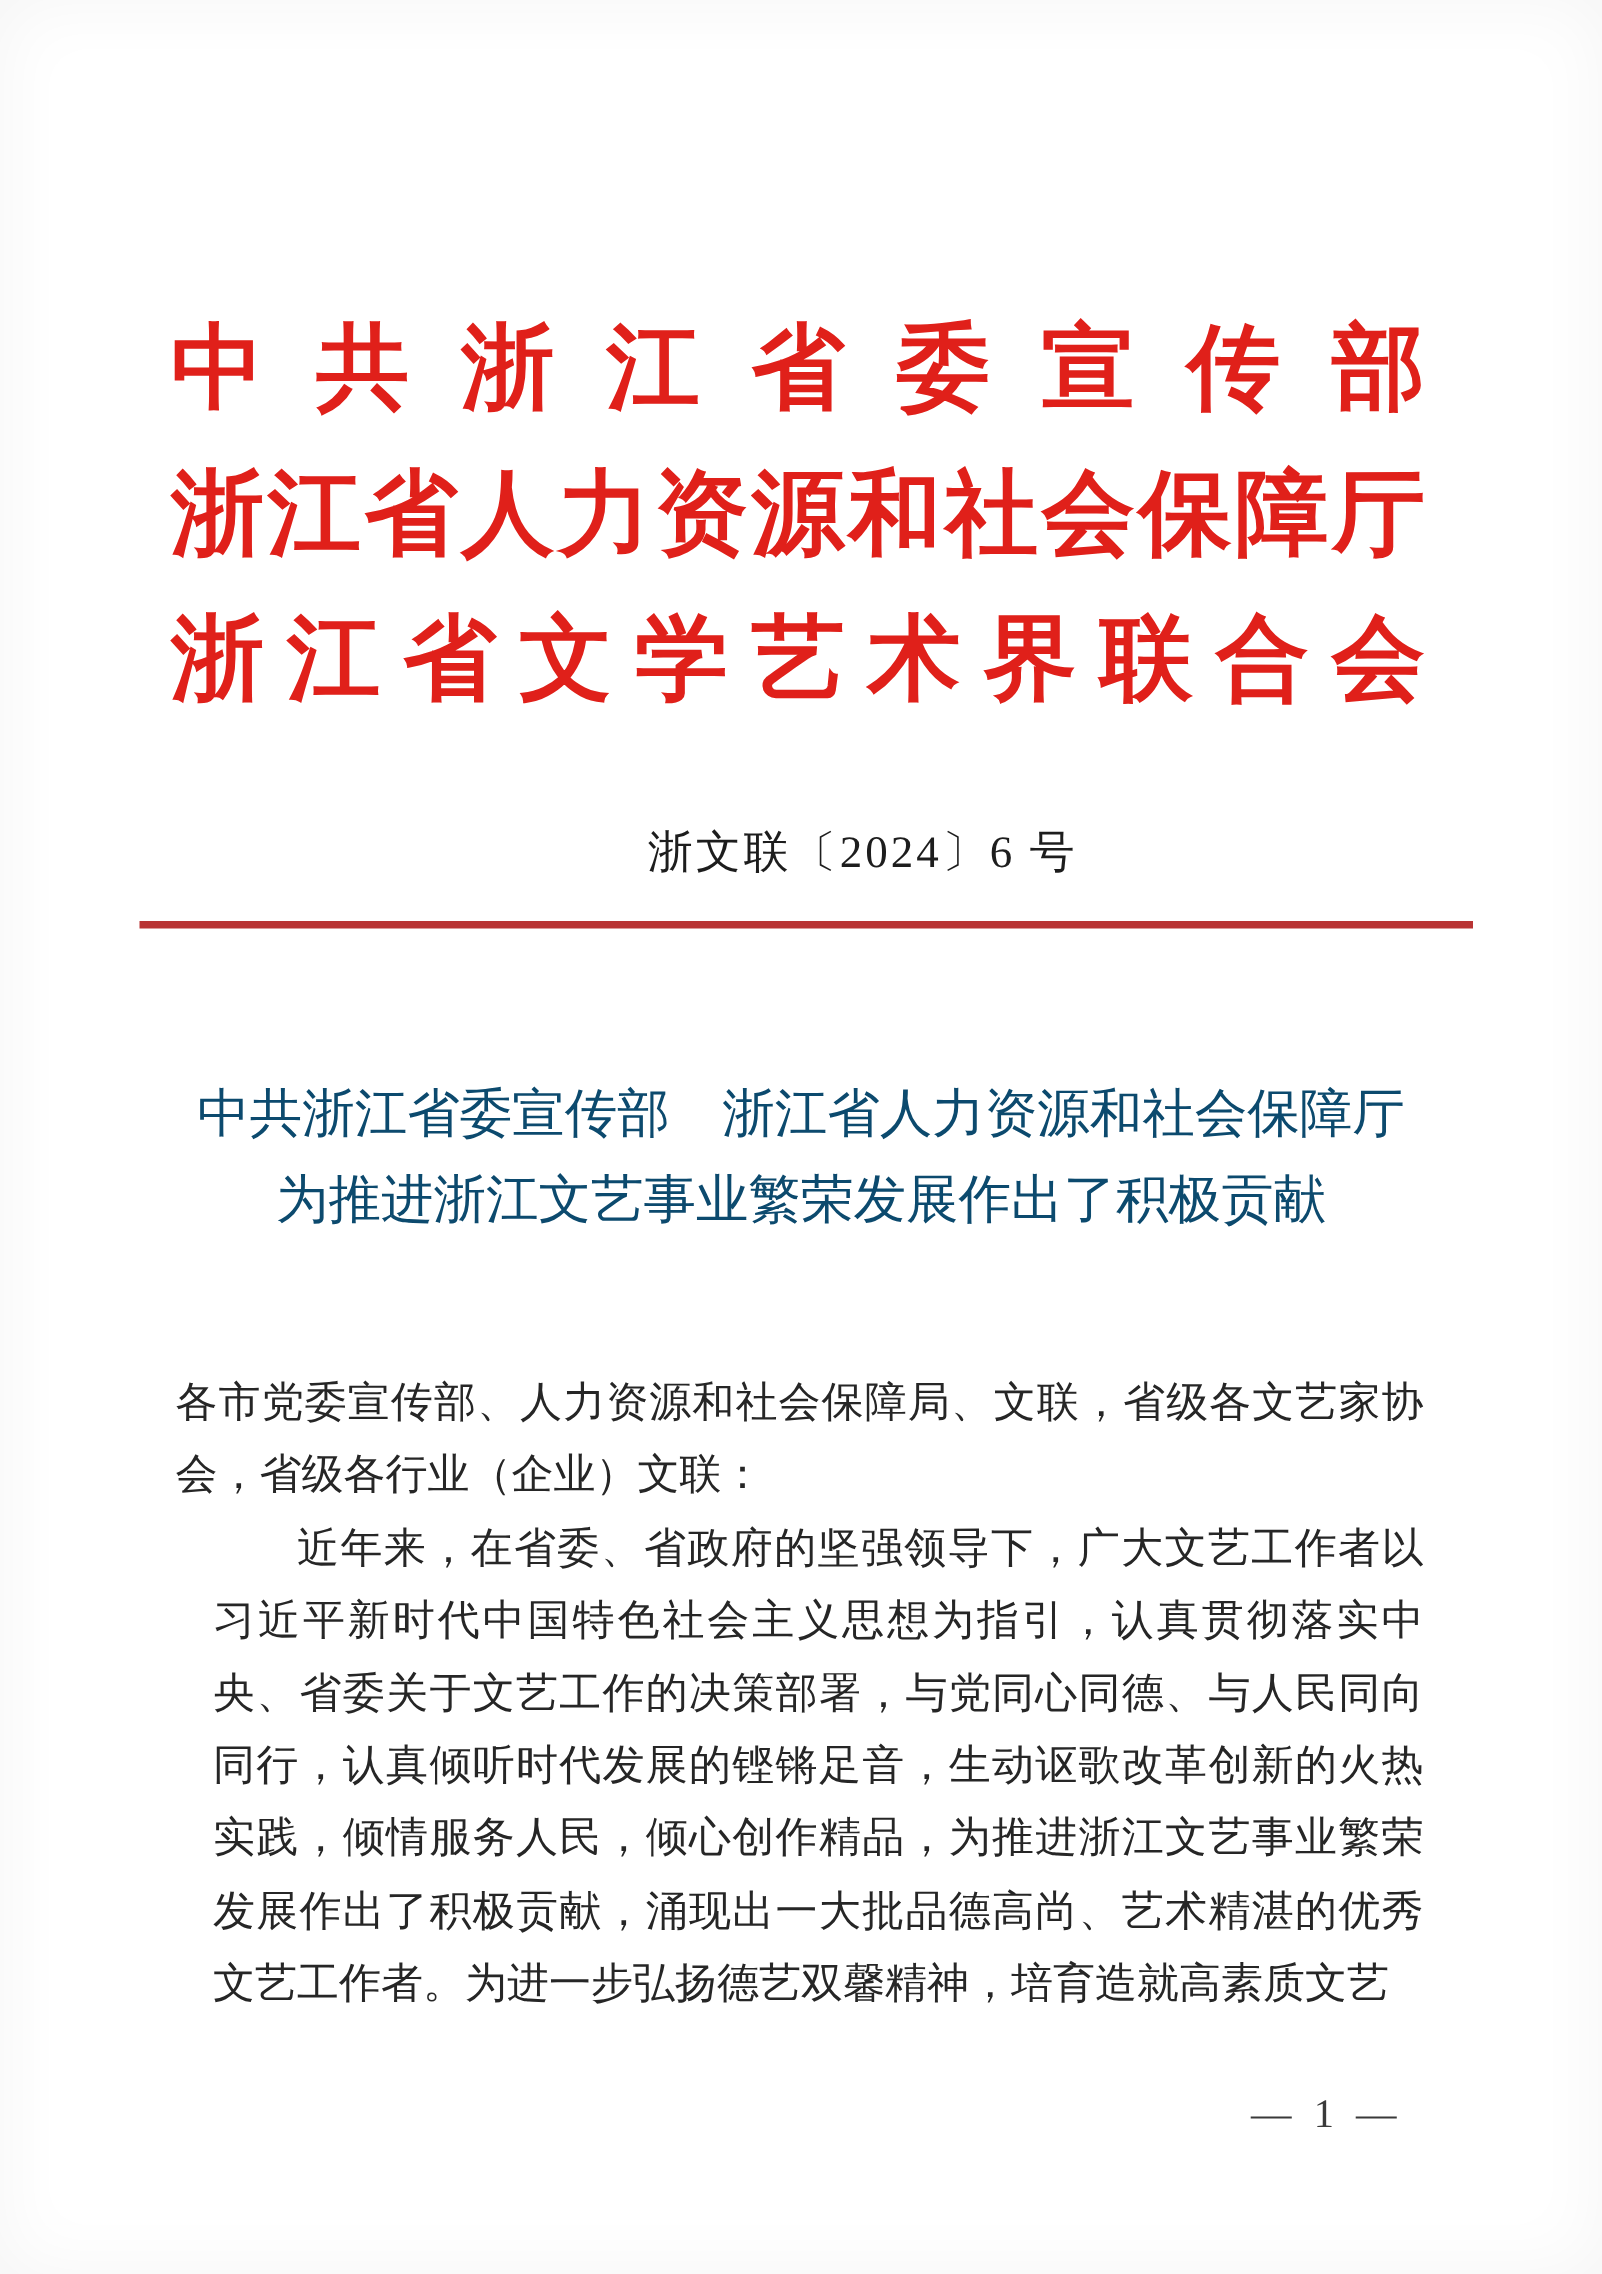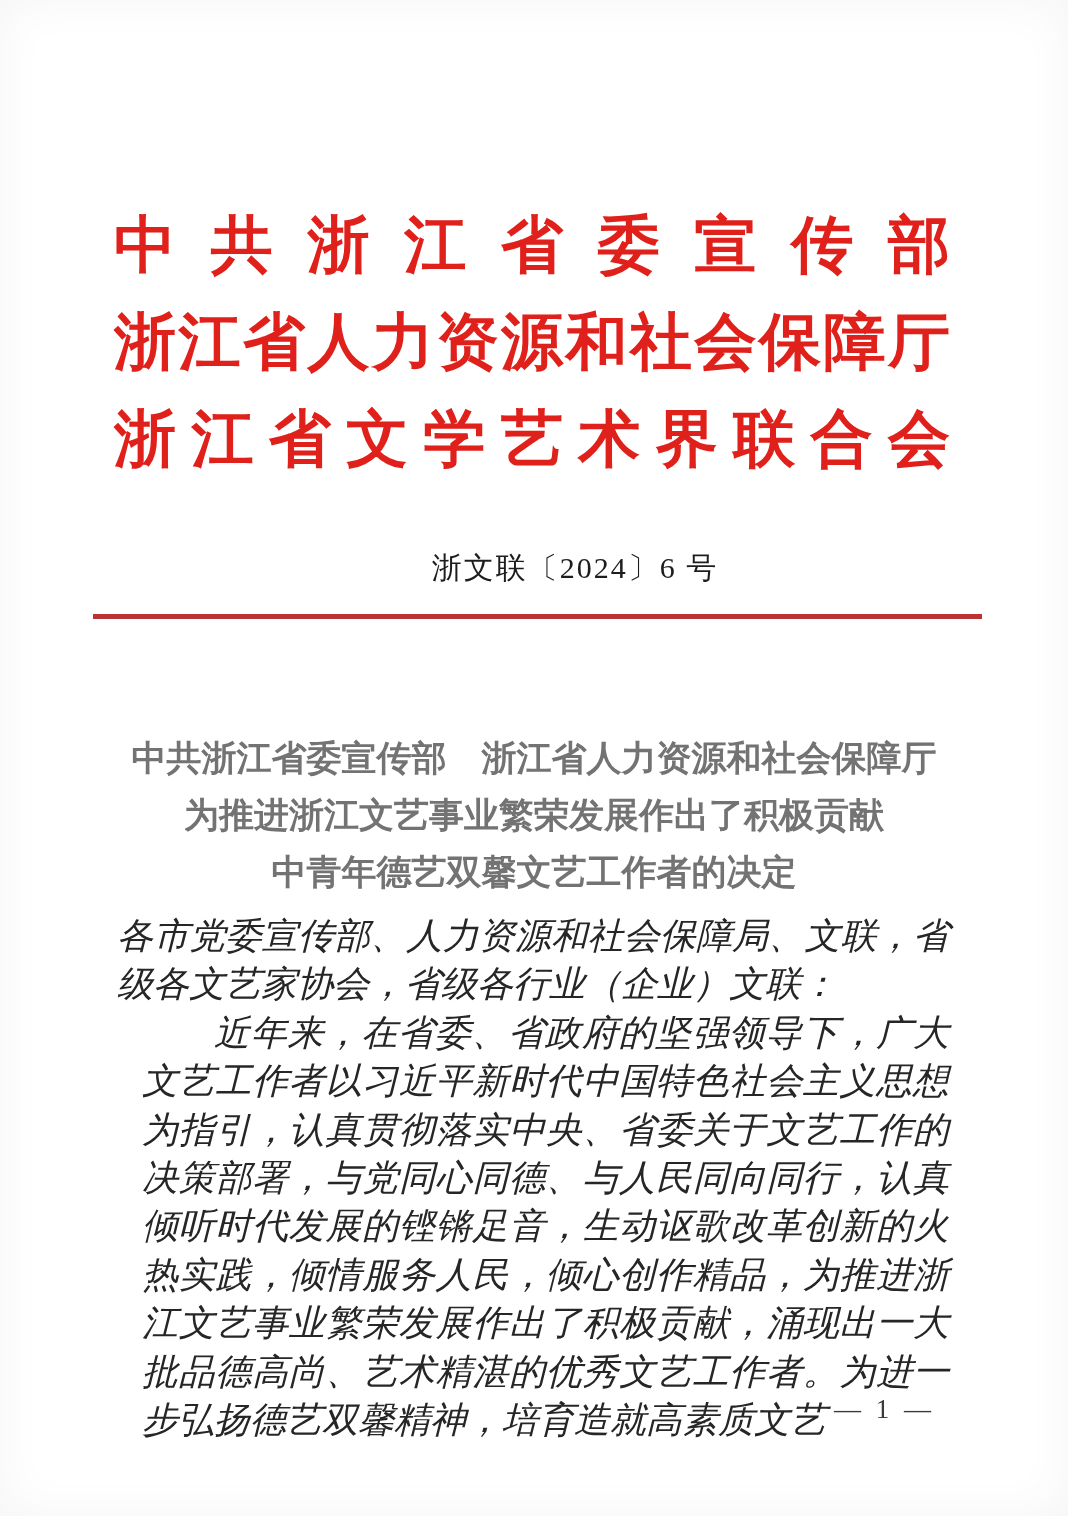--- a/index.html
+++ b/index.html
@@ -55,44 +55,43 @@
     top: 614px;
     left: 93px;
     width: 889px;
     height: 5px;
     background: #b93434;
   }
 
   
   .title {
     position: absolute;
-    top: 730px;
+    top: 714px;
     left: 0;
     width: 100%;
     margin: 0;
     text-align: center;
     font-size: 35px;
-    font-weight: bold;
+    font-weight: normal;
     line-height: 57px;
-    color: #737373;
+    color: #0c4a6e;
   }
   .title-line { display: block; }
 
   
   .body {
     position: absolute;
     top: 912px;
     left: 117px;
     width: 832px;
-    font-size: 36px;
+    font-size: 28px;
     line-height: 48.4px;
     color: #262626;
     text-align: justify;
     text-justify: inter-ideograph;
-    font-style: italic;
   }
   .body p { margin: 0; }
   .body p.indent { text-indent: 2em; margin-left: 25px; }
 
   
   .page-number {
     position: absolute;
     top: 1394px;
     left: 0;
     width: 100%;
@@ -151,21 +150,20 @@
       </div>
   </header>
 
   <div class="doc-number">浙文联〔2024〕6 号</div>
 
   <div class="red-rule"></div>
 
   <h1 class="title">
     <span class="title-line">中共浙江省委宣传部　浙江省人力资源和社会保障厅</span>
     <span class="title-line">为推进浙江文艺事业繁荣发展作出了积极贡献</span>
-    <span class="title-line">中青年德艺双馨文艺工作者的决定</span>
   </h1>
 
   <main class="body">
     <p class="salutation">各市党委宣传部、人力资源和社会保障局、文联，省级各文艺家协会，省级各行业（企业）文联：</p>
     <p class="para indent">近年来，在省委、省政府的坚强领导下，广大文艺工作者以习近平新时代中国特色社会主义思想为指引，认真贯彻落实中央、省委关于文艺工作的决策部署，与党同心同德、与人民同向同行，认真倾听时代发展的铿锵足音，生动讴歌改革创新的火热实践，倾情服务人民，倾心创作精品，为推进浙江文艺事业繁荣发展作出了积极贡献，涌现出一大批品德高尚、艺术精湛的优秀文艺工作者。为进一步弘扬德艺双馨精神，培育造就高素质文艺</p>
   </main>
 
   <footer class="page-number">— 1 —</footer>
 
 </div>

